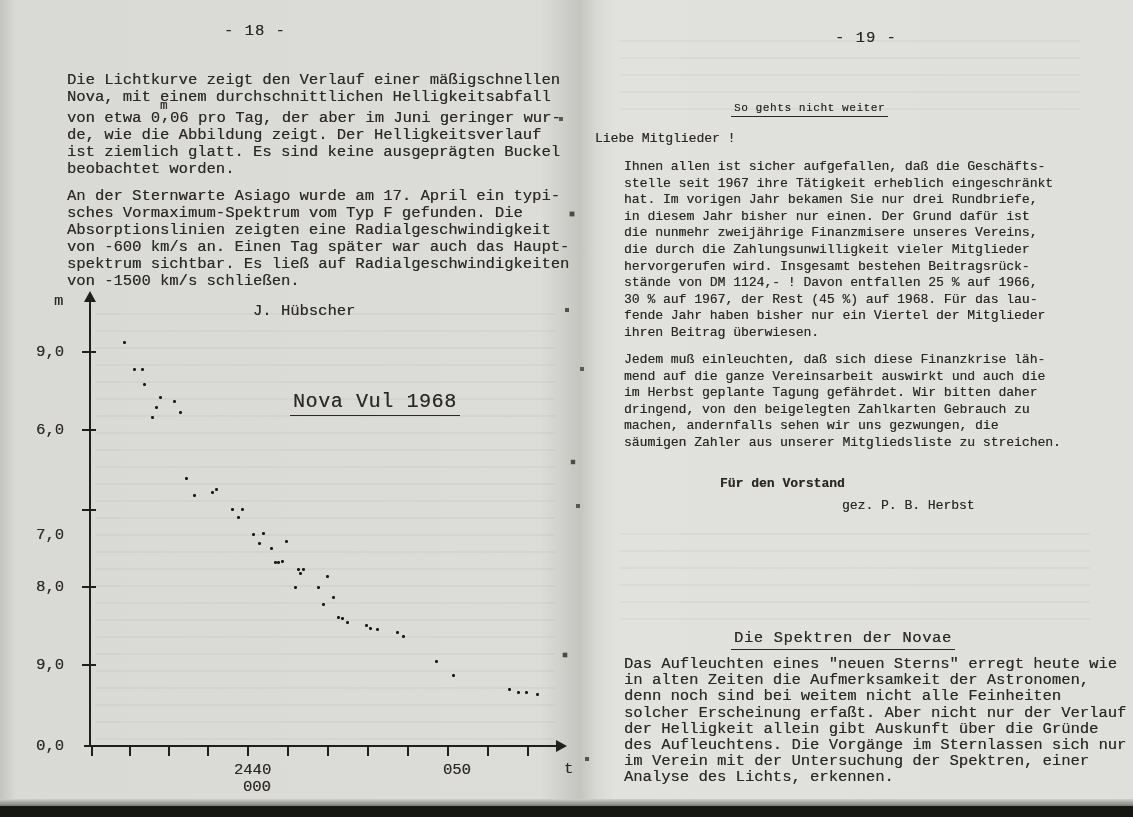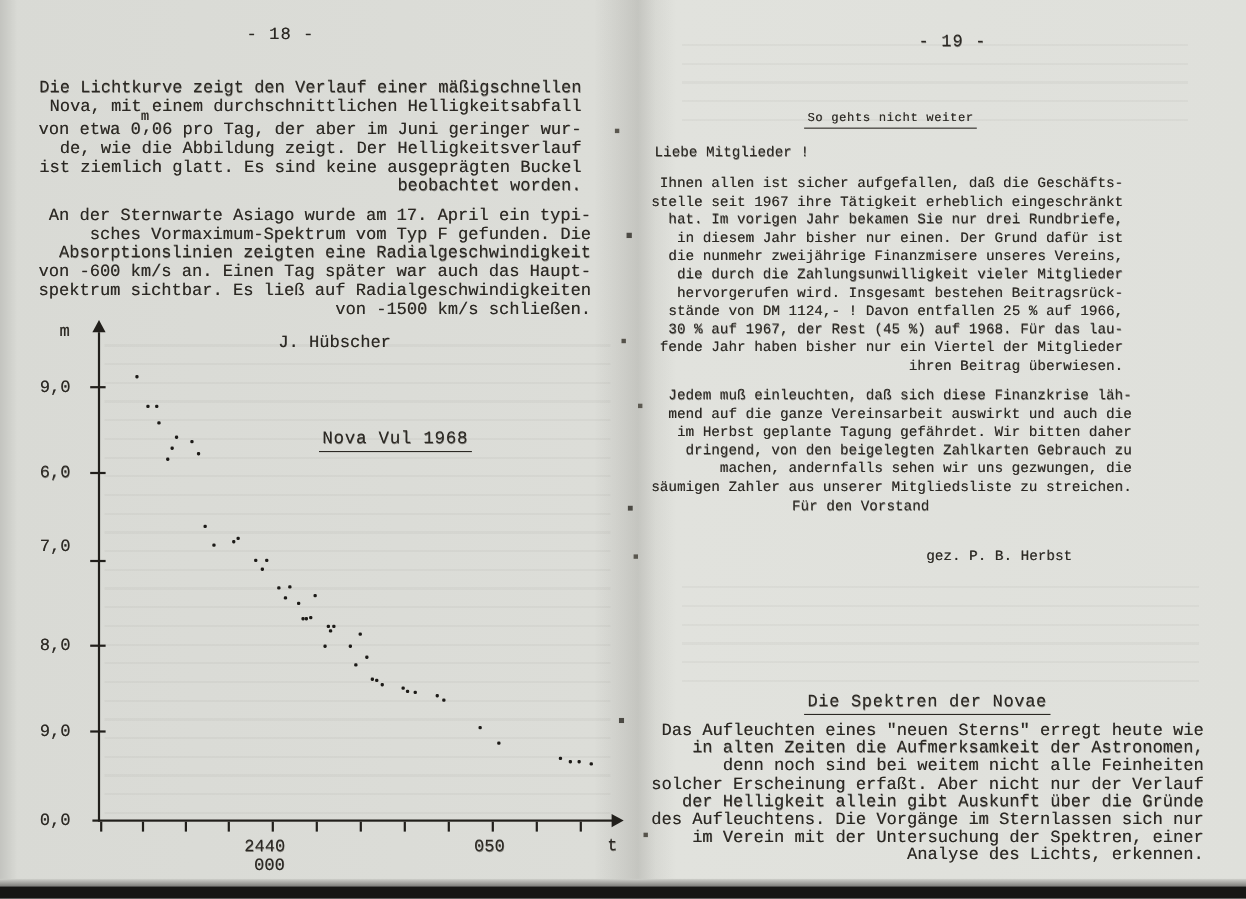--- a/index.html
+++ b/index.html
@@ -2,38 +2,38 @@
 <html><head>
 <meta charset="utf-8">
 <style>
   html,body{margin:0;padding:0;background:#444;}
   #scan{position:relative;width:1133px;height:817px;overflow:hidden;
     font-family:"Liberation Mono","DejaVu Sans Mono",monospace;color:#2b2823;
     background:
       linear-gradient(90deg, rgba(0,0,0,.10) 0px, rgba(0,0,0,0) 16px),
       linear-gradient(90deg, rgba(0,0,0,0) 540px, rgba(60,58,52,.10) 566px, rgba(60,58,52,.16) 580px, rgba(60,58,52,.05) 596px, rgba(0,0,0,0) 615px),
       linear-gradient(90deg, #d9dad5 0%, #dcddd8 48%, #e1e2dd 54%, #dfe0db 100%);}
-  .tx{position:absolute;white-space:pre;text-shadow:.3px .3px .45px rgba(43,40,35,.55);text-align:right;}
+  .tx{position:absolute;white-space:pre;text-shadow:.3px .3px .45px rgba(43,40,35,.55);}
   .left-body{font-size:15.5px;line-height:17px;}
   .right-body{font-size:13px;line-height:16.6px;}
   .right-body2{font-size:15.5px;line-height:16.2px;}
   .pagenum{font-size:15.5px;letter-spacing:1px;}
   .utitle{border-bottom:1.6px solid #2b2823;padding:0 3px 2px 3px;letter-spacing:.6px;}
-  .tline{white-space:pre;}
+  .tline{white-space:pre;margin-left:32px;}
   .magstack{display:inline-block;position:relative;width:10px;height:1em;}
   .magstack .mm{position:absolute;left:0;top:-8px;font-size:12.5px;}
   .magstack .mc{position:absolute;left:1px;top:2px;}
   
   .axis{position:absolute;background:#211f1b;}
   .arrow{position:absolute;width:0;height:0;}
   .pt{position:absolute;width:3px;height:3px;background:#1c1a17;border-radius:40%;}
   .xtick{position:absolute;width:2px;height:9px;background:#211f1b;}
   .ytick{position:absolute;width:14px;height:2px;background:#211f1b;}
   .ylab{position:absolute;width:44px;text-align:right;font-size:15.5px;}
-  .xlab{position:absolute;font-size:15.5px;}
+  .xlab{position:absolute;font-size:15.5px;margin-left:12px;}
   
   .ghost{position:absolute;opacity:.05;pointer-events:none;
     background:repeating-linear-gradient(0deg,#55524b 0 2px,transparent 2px 17px);}
   .specks{position:absolute;left:0;top:0;width:2px;height:2px;background:transparent;
     box-shadow:571px 213px 0 1.4px #4c4a44, 566px 309px 0 1px #55524a,
                572px 461px 0 1.2px #4c4a44, 577px 505px 0 1px #5a574f,
                564px 654px 0 1.3px #4c4a44, 586px 758px 0 1px #55524a,
                560px 118px 0 1px #5a574f, 581px 368px 0 1px #5d5a52;}
   .edge-gray{position:absolute;left:0;top:799px;width:1133px;height:8px;
     background:linear-gradient(#cfd0cb,#6f6f6b);}
@@ -52,30 +52,30 @@
   <div>
     <div class="tx pagenum" style="left:224px;top:22px;">- 18 -</div>
 
     <div class="tx left-body" style="left:35px;top:72px;"><div class="tline">Die Lichtkurve zeigt den Verlauf einer mäßigschnellen</div><div class="tline">Nova, mit einem durchschnittlichen Helligkeitsabfall</div><div class="tline">von etwa 0<span class="magstack"><span class="mm">m</span><span class="mc">,</span></span>06 pro Tag, der aber im Juni geringer wur-</div><div class="tline">de, wie die Abbildung zeigt. Der Helligkeitsverlauf</div><div class="tline">ist ziemlich glatt. Es sind keine ausgeprägten Buckel</div><div class="tline">beobachtet worden.</div></div>
 
     <div class="tx left-body" style="left:35px;top:188px;"><div class="tline">An der Sternwarte Asiago wurde am 17. April ein typi-</div><div class="tline">sches Vormaximum-Spektrum vom Typ F gefunden. Die</div><div class="tline">Absorptionslinien zeigten eine Radialgeschwindigkeit</div><div class="tline">von -600 km/s an. Einen Tag später war auch das Haupt-</div><div class="tline">spektrum sichtbar. Es ließ auf Radialgeschwindigkeiten</div><div class="tline">von -1500 km/s schließen.</div></div>
 
     <div>
       <div class="tx" style="left:54px;top:292px;font-size:15.5px;">m</div>
       <div class="tx" style="left:253px;top:302px;font-size:15.5px;">J. Hübscher</div>
-      <div class="tx utitle" style="left:290px;top:390px;font-size:16px;">Nova Vul 1968</div>
+      <div class="tx utitle" style="left:290px;top:390px;font-size:20px;">Nova Vul 1968</div>
 
       <div class="axis" style="left:89px;top:302px;width:2px;height:445px;"></div>
       <div class="arrow" style="left:84px;top:291px;border-left:6px solid transparent;border-right:6px solid transparent;border-bottom:11px solid #211f1b;"></div>
       <div class="axis" style="left:84px;top:745px;width:473px;height:2px;"></div>
       <div class="arrow" style="left:556px;top:740px;border-top:6px solid transparent;border-bottom:6px solid transparent;border-left:11px solid #211f1b;"></div>
 
       <div class="tx ylab" style="left:20px;top:343px;">9,0</div>
       <div class="tx ylab" style="left:20px;top:421px;">6,0</div>
-      <div class="tx ylab" style="left:20px;top:488px;text-align:right;">7,0</div>
+      <div class="tx ylab" style="left:20px;top:526px;text-align:right;">7,0</div>
       <div class="tx ylab" style="left:20px;top:578px;">8,0</div>
       <div class="tx ylab" style="left:20px;top:656px;">9,0</div>
       <div class="tx ylab" style="left:20px;top:737px;">0,0</div>
 
       <div class="tx xlab" style="left:222px;top:761px;">2440</div>
       <div class="tx xlab" style="left:231px;top:778px;">000</div>
       <div class="tx xlab" style="left:431px;top:761px;">050</div>
       <div class="tx xlab" style="left:552px;top:760px;">t</div>
 
       <div>
@@ -153,21 +153,21 @@
   <div>
     <div class="tx pagenum" style="left:799px;top:29px;margin-left:36px;">- 19 -</div>
 
     <div class="tx utitle" style="left:731px;top:102px;font-size:11px;">So gehts nicht weiter</div>
     <div class="tx right-body" style="left:595px;top:131px;">Liebe Mitglieder !</div>
 
     <div class="tx right-body" style="left:592px;top:159px;"><div class="tline">Ihnen allen ist sicher aufgefallen, daß die Geschäfts-</div><div class="tline">stelle seit 1967 ihre Tätigkeit erheblich eingeschränkt</div><div class="tline">hat. Im vorigen Jahr bekamen Sie nur drei Rundbriefe,</div><div class="tline">in diesem Jahr bisher nur einen. Der Grund dafür ist</div><div class="tline">die nunmehr zweijährige Finanzmisere unseres Vereins,</div><div class="tline">die durch die Zahlungsunwilligkeit vieler Mitglieder</div><div class="tline">hervorgerufen wird. Insgesamt bestehen Beitragsrück-</div><div class="tline">stände von DM 1124,- ! Davon entfallen 25 % auf 1966,</div><div class="tline">30 % auf 1967, der Rest (45 %) auf 1968. Für das lau-</div><div class="tline">fende Jahr haben bisher nur ein Viertel der Mitglieder</div><div class="tline">ihren Beitrag überwiesen.</div></div>
 
     <div class="tx right-body" style="left:592px;top:352px;"><div class="tline">Jedem muß einleuchten, daß sich diese Finanzkrise läh-</div><div class="tline">mend auf die ganze Vereinsarbeit auswirkt und auch die</div><div class="tline">im Herbst geplante Tagung gefährdet. Wir bitten daher</div><div class="tline">dringend, von den beigelegten Zahlkarten Gebrauch zu</div><div class="tline">machen, andernfalls sehen wir uns gezwungen, die</div><div class="tline">säumigen Zahler aus unserer Mitgliedsliste zu streichen.</div></div>
 
-    <div class="tx right-body" style="left:720px;top:453px;">Für den Vorstand</div>
+    <div class="tx right-body" style="left:720px;top:476px;font-weight:bold;">Für den Vorstand</div>
     <div class="tx right-body" style="left:842px;top:498px;">gez. P. B. Herbst</div>
 
     <div class="tx utitle" style="left:731px;top:629px;font-size:15.5px;">Die Spektren der Novae</div>
 
     <div class="tx right-body2" style="left:592px;top:656px;"><div class="tline">Das Aufleuchten eines "neuen Sterns" erregt heute wie</div><div class="tline">in alten Zeiten die Aufmerksamkeit der Astronomen,</div><div class="tline">denn noch sind bei weitem nicht alle Feinheiten</div><div class="tline">solcher Erscheinung erfaßt. Aber nicht nur der Verlauf</div><div class="tline">der Helligkeit allein gibt Auskunft über die Gründe</div><div class="tline">des Aufleuchtens. Die Vorgänge im Sternlassen sich nur</div><div class="tline">im Verein mit der Untersuchung der Spektren, einer</div><div class="tline">Analyse des Lichts, erkennen.</div></div>
   </div>
 
   <div class="edge-gray"></div>
   <div class="edge-black"></div>
 </div>

